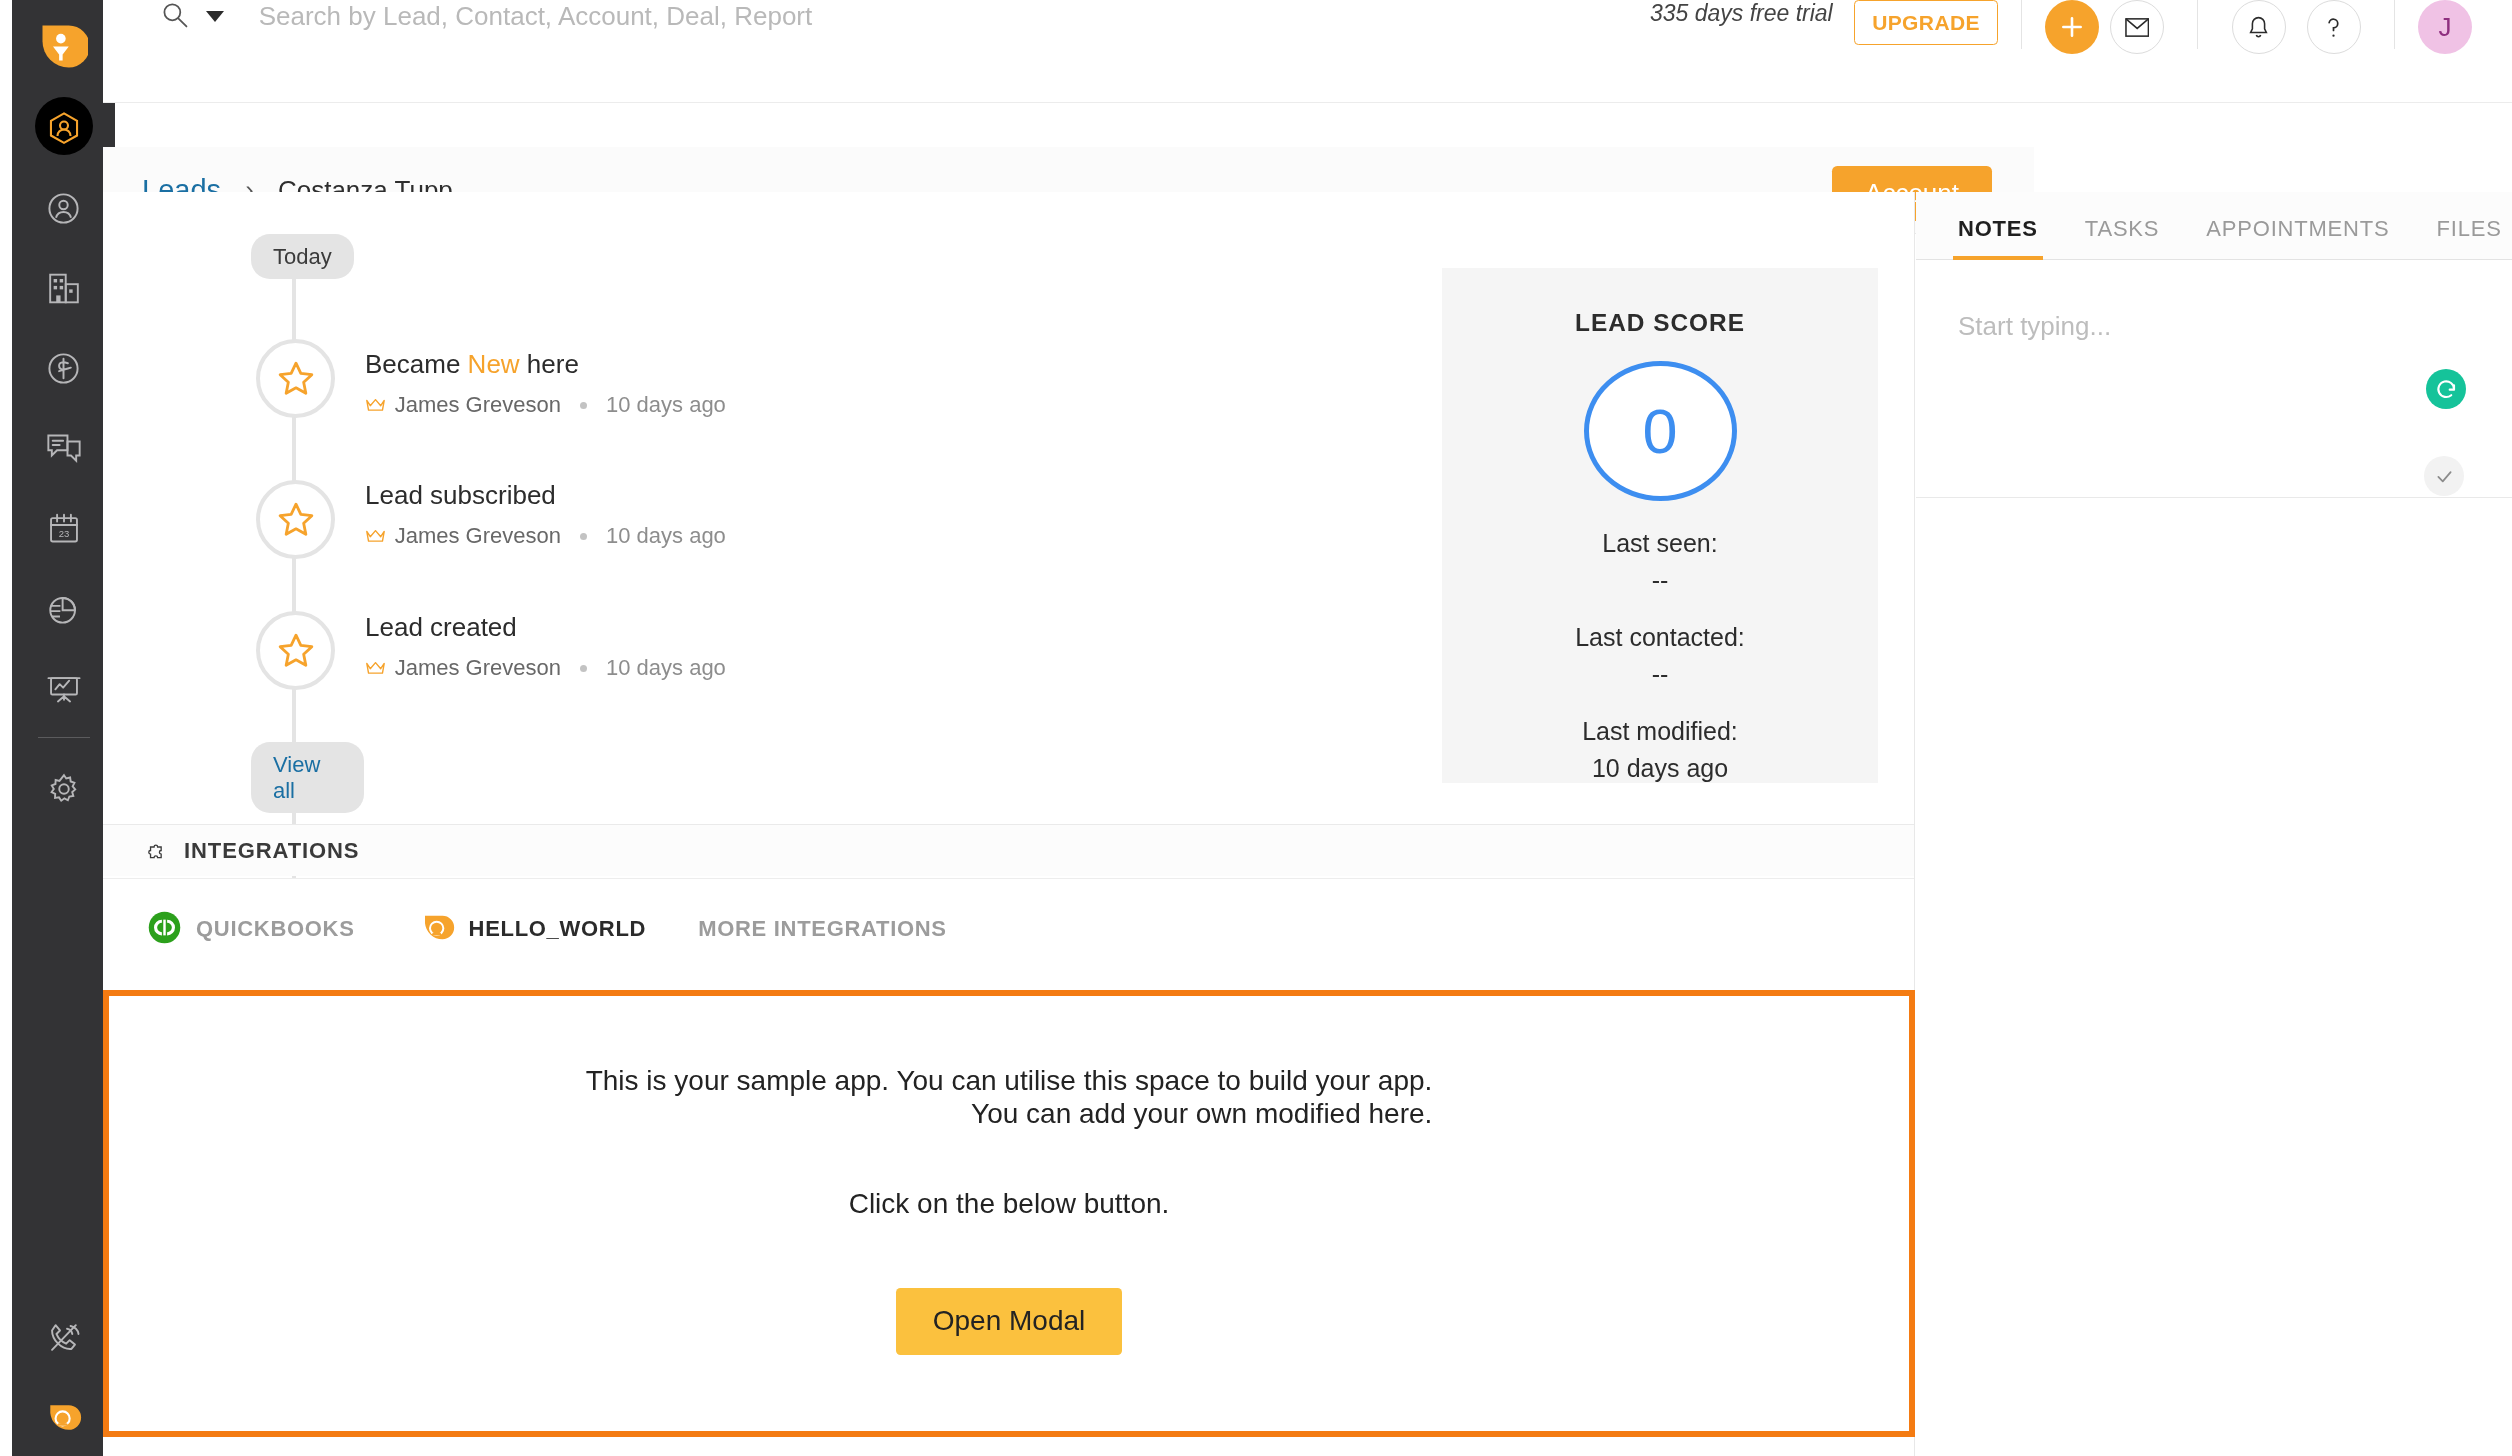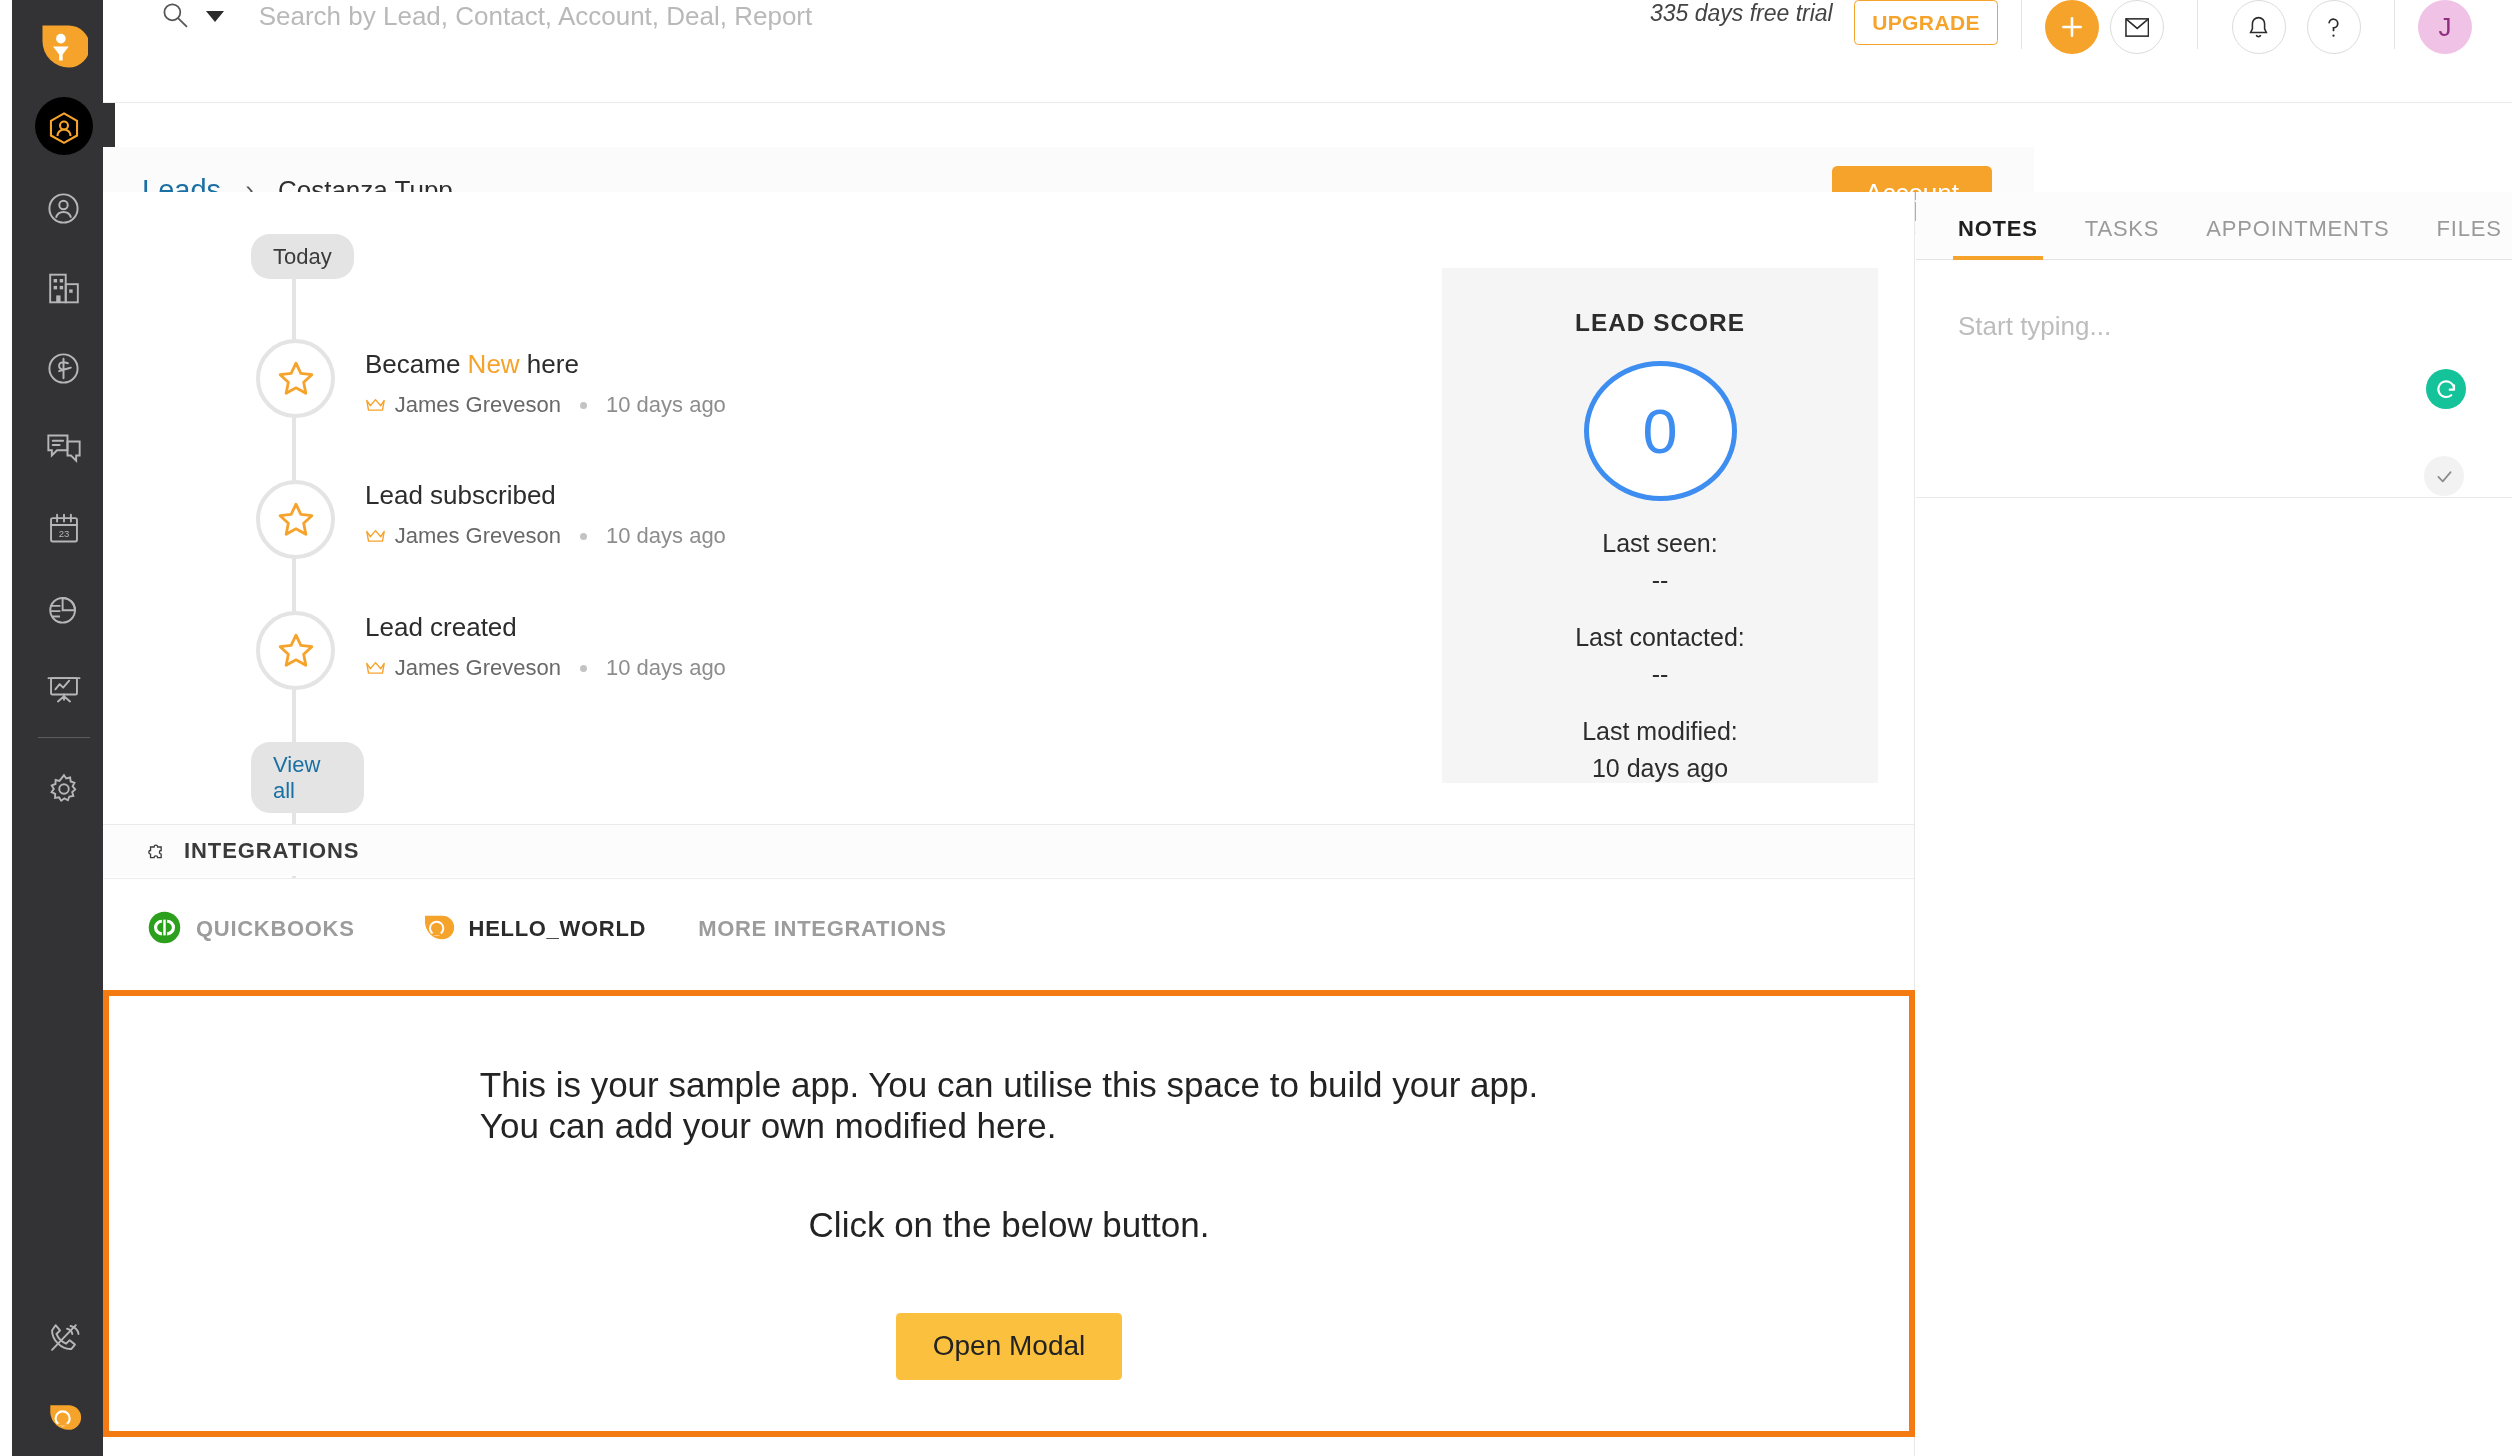--- a/index.html
+++ b/index.html
@@ -158,21 +158,21 @@
   .int-chip { display: flex; align-items: center; cursor: pointer; }
   .int-chip .txt { font-size: 22px; font-weight: bold; letter-spacing: 0.7px; margin-left: 14px; }
   .int-more { font-size: 22px; font-weight: bold; letter-spacing: 0.7px; color: #9c9c9c; cursor: pointer; }
 
   
   .sample {
     position: absolute; left: 103px; top: 990px; width: 1812px; height: 447px;
     border: 6.1px solid #f47b12; background: #fff;
     display: flex; flex-direction: column; align-items: center;
   }
-  .sample p { font-size: 35px; color: #232323; text-align: left; line-height: 1.18; }
+  .sample p { font-size: 28px; color: #232323; text-align: right; line-height: 1.18; }
   .sample .p1 { margin-top: 68px; }
   .sample .p2 { margin-top: 57px; }
   .modal-btn {
     margin-top: 68px; background: #fbc13e; color: #232323; border: 0;
     border-radius: 4.4px; font-size: 28px; padding: 17.4px 37px; cursor: pointer;
     font-family: "Liberation Sans", sans-serif;
   }
 
   
   .right {

